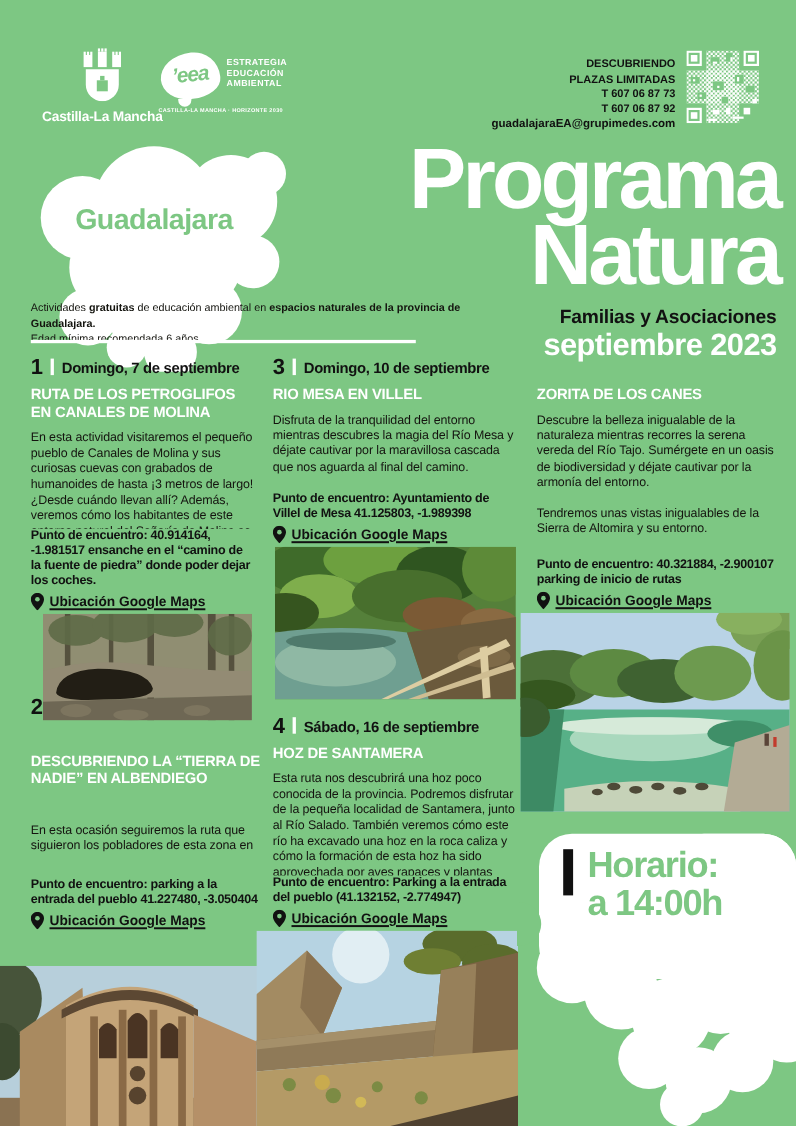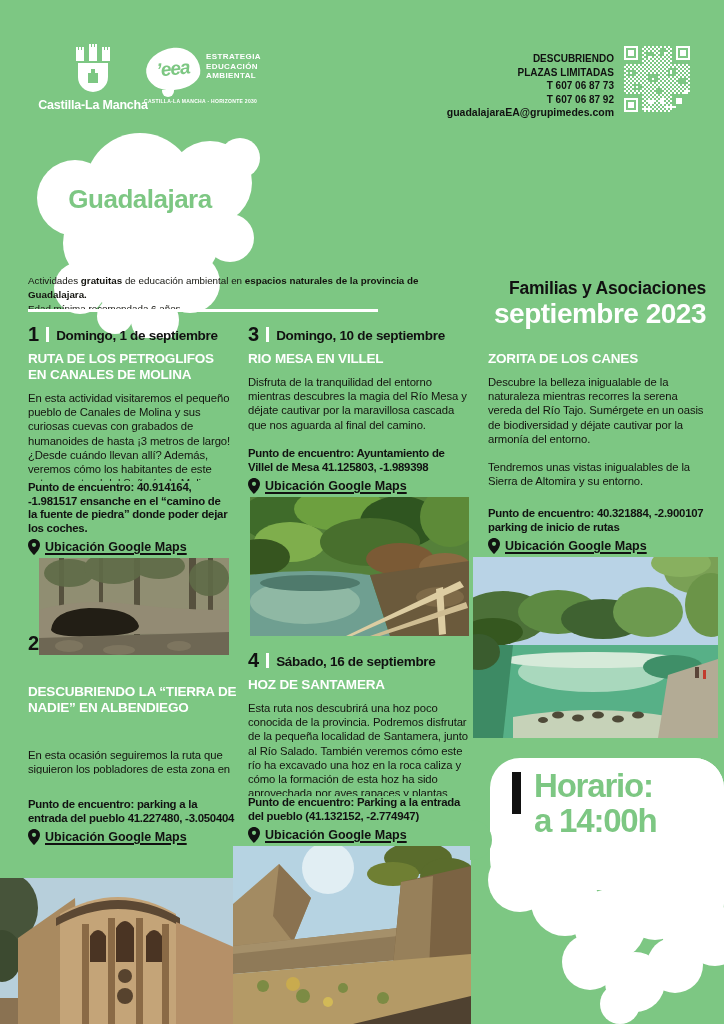--- a/index.html
+++ b/index.html
@@ -174,33 +174,34 @@
       <circle cx="205" cy="110" r="24"></circle>
         <circle cx="55" cy="160" r="26"></circle>
         <circle cx="110" cy="160" r="36"></circle>
       <circle cx="165" cy="155" r="30"></circle>
         <circle cx="130" cy="192" r="24"></circle>
         <circle cx="90" cy="188" r="18"></circle>
     </g>
   </svg>
   <div class="region">Guadalajara</div>
 
+  <h1 class="big-title"><span>Programa</span><br><span>Natura</span></h1>
 
   <p class="intro"><span>Actividades </span><b>gratuitas</b><span> de educación ambiental en </span><b>espacios naturales de la provincia de Guadalajara.</b><br><span>Edad mínima recomendada 6 años</span></p>
 
   <div class="divider"></div>
 
   <div class="badge">
     <div class="badge-1">Familias y Asociaciones</div>
     <div class="badge-2">septiembre 2023</div>
   </div>
 
   <section class="ev" id="ev1">
     <div class="ev-head">
-      <span class="ev-num">1</span><span class="ev-sep"></span><span class="ev-date">Domingo, 1 de septiembre</span>
+      <span class="ev-num">1</span><span class="ev-sep"></span><span class="ev-date">Domingo, 7 de septiembre</span>
     </div>
     <h2 class="ev-title">RUTA DE LOS PETROGLIFOS EN CANALES DE MOLINA</h2>
     <p class="ev-body">En esta actividad visitaremos el pequeño pueblo de Canales de Molina y sus curiosas cuevas con grabados de humanoides de hasta ¡3 metros de largo! ¿Desde cuándo llevan allí? Además, veremos cómo los habitantes de este entorno natural del Señorío de Molina se las arreglaban para sobrevivir a la dureza del terreno y del clima.</p>
     <div class="ev-foot">
       <p class="ev-meet">Punto de encuentro: 40.914164, -1.981517 ensanche en el “camino de la fuente de piedra” donde poder dejar los coches.</p>
       <a class="ev-link">
         <svg width="12" height="16" viewBox="0 0 12 16">
             <path d="M6 0C2.7 0 0 2.6 0 5.9 0 10.3 6 16 6 16s6-5.7 6-10.1C12 2.6 9.3 0 6 0z" fill="#111"></path>
             <circle cx="6" cy="5.8" r="2.1" fill="#7dc783"></circle>
           </svg>

